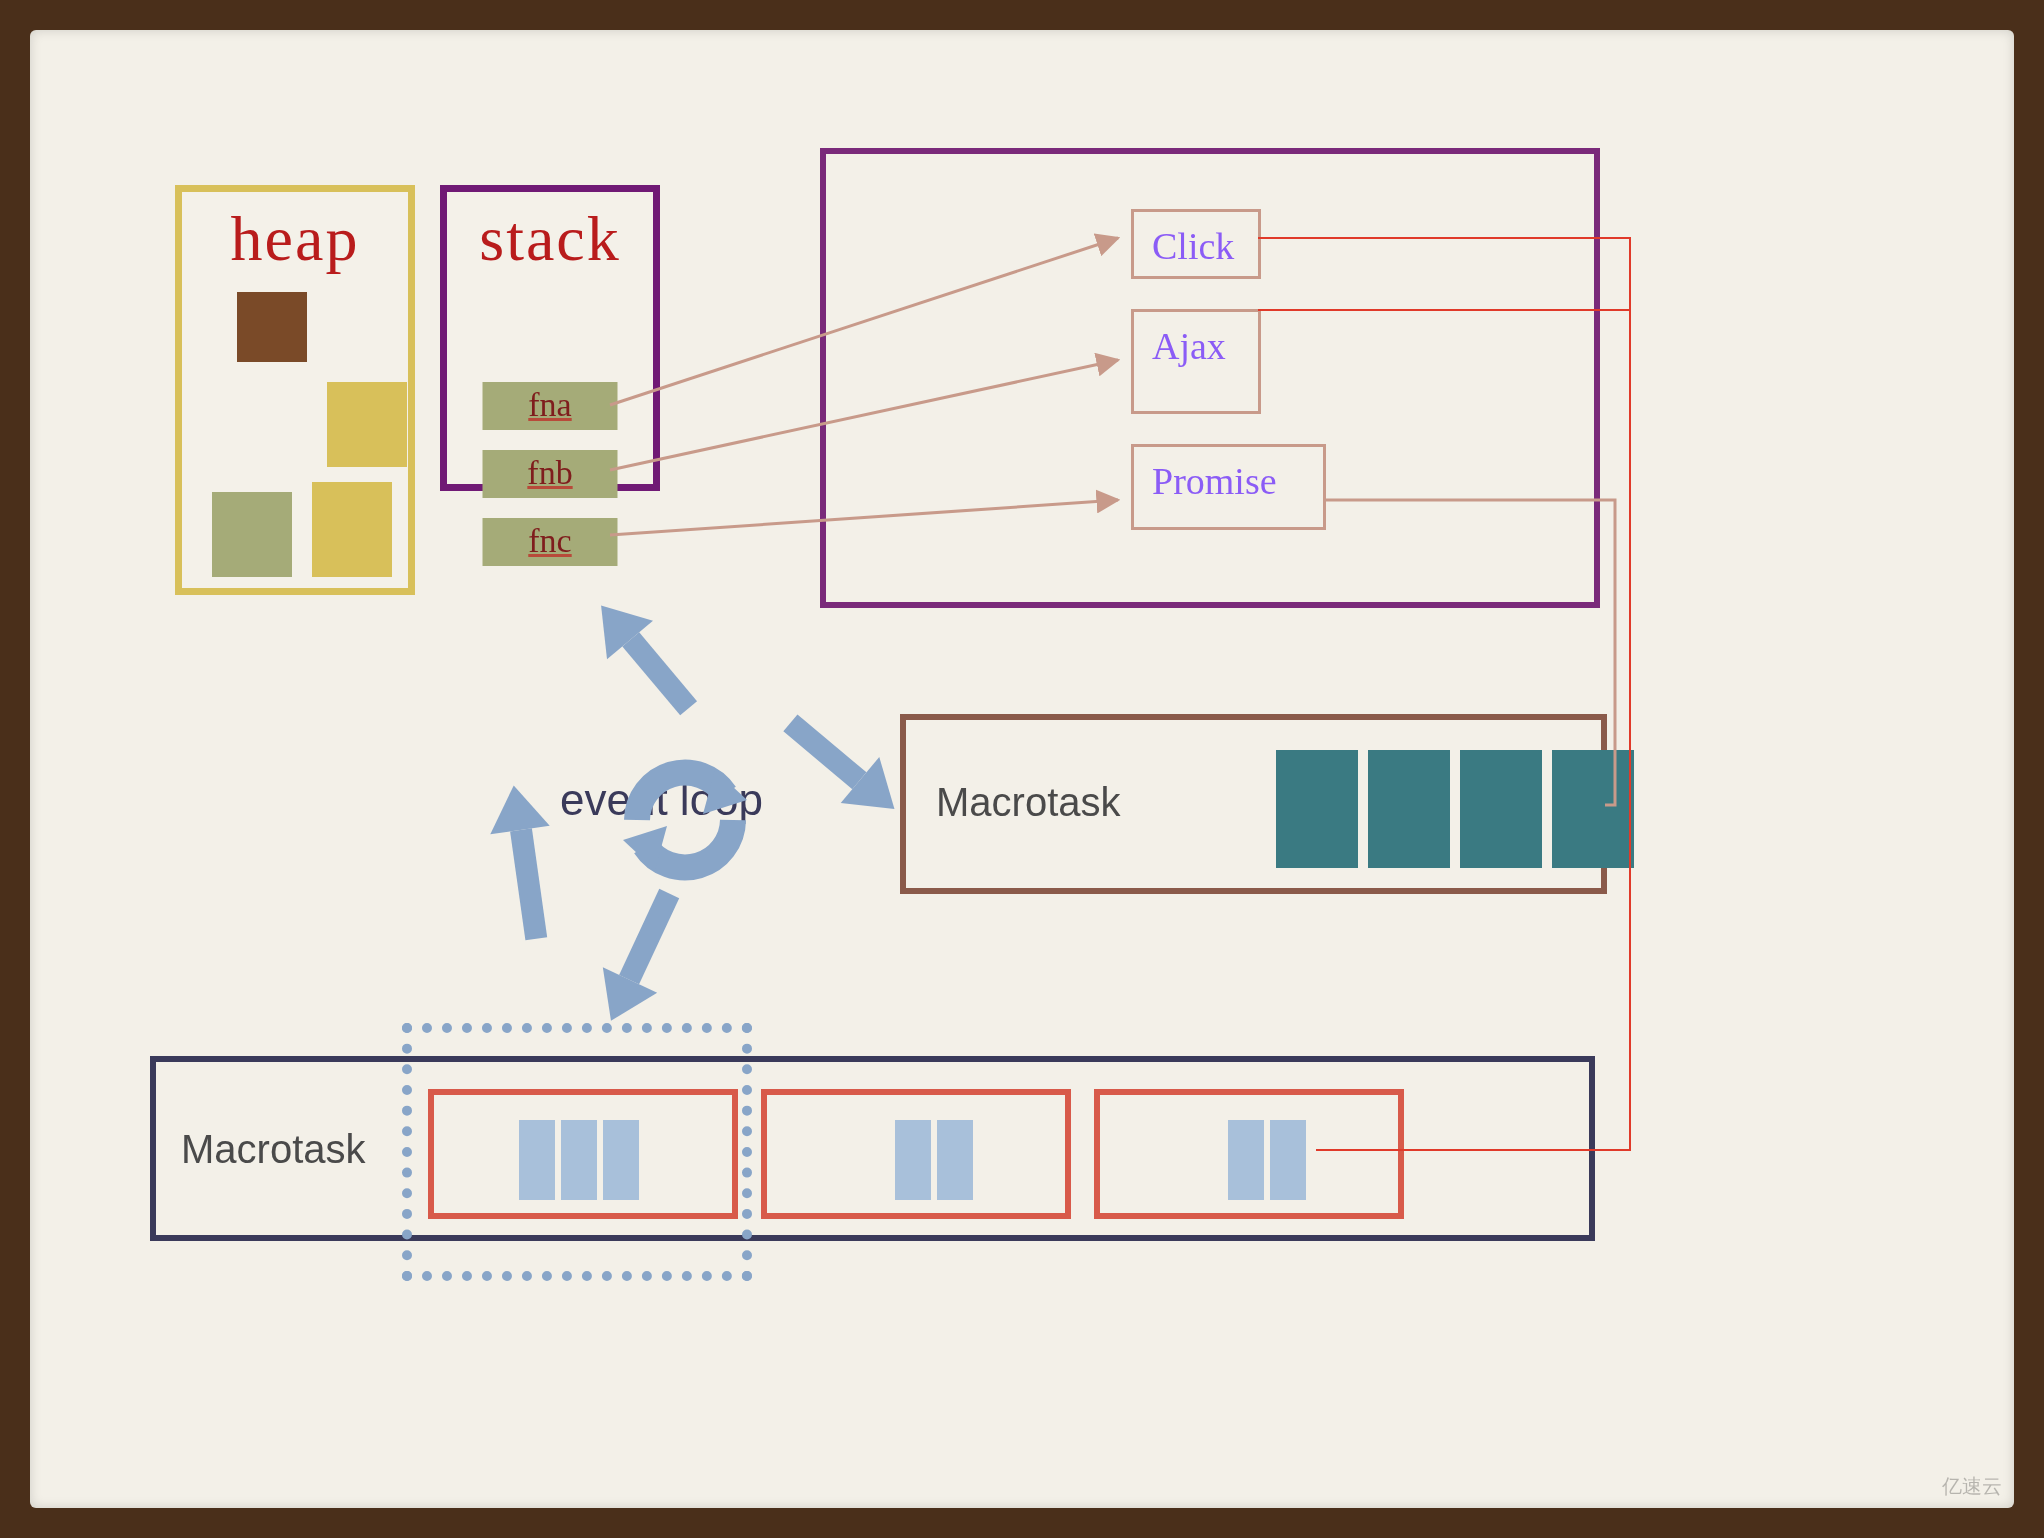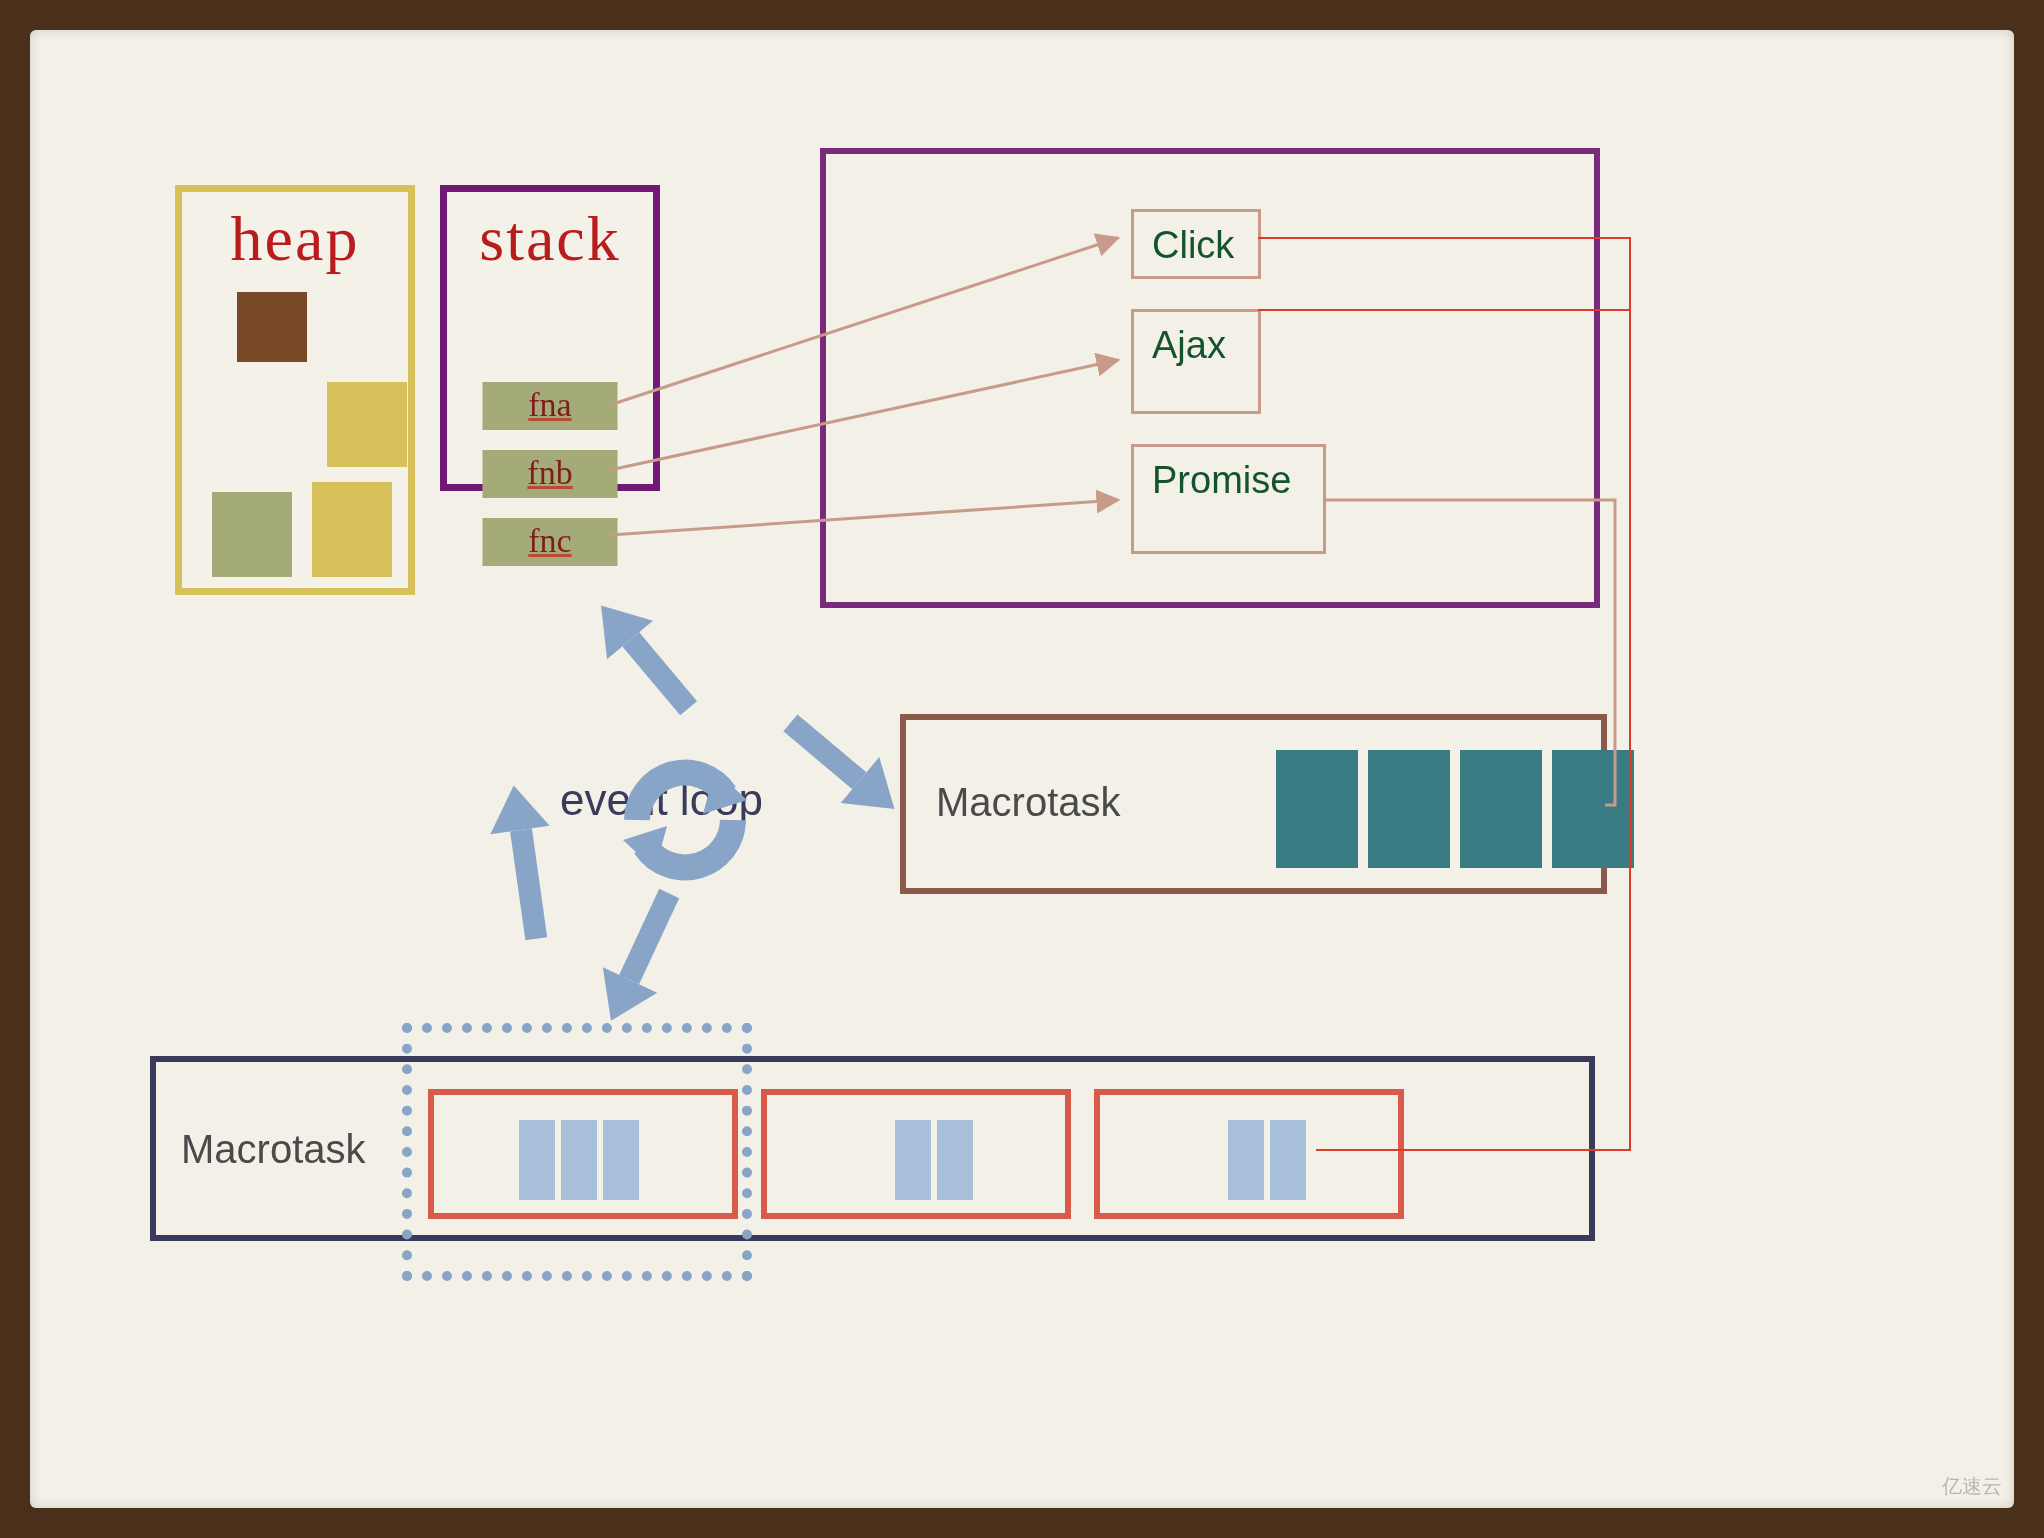--- a/index.html
+++ b/index.html
@@ -71,28 +71,28 @@
   .webapis {
     left: 790px; top: 118px;
     width: 780px; height: 460px;
     border: 6px solid #7a2a7a;
     background: transparent;
   }
   .api-box {
     position: absolute;
     border: 3px solid #c89a8a;
     background: transparent;
-    font-family: Liberation Sans, sans-serif;
+    font-family: Liberation Serif, serif;
     font-size: 38px;
-    color: #14532d;
+    color: #8b5cf6;
     padding: 12px 18px 0 18px;
   }
   .api-click { left:305px; top:55px; width:130px; height:70px; }
   .api-ajax  { left:305px; top:155px; width:130px; height:105px; }
-  .api-promise{left:305px; top:290px; width:195px; height:110px; }
+  .api-promise{left:305px; top:290px; width:195px; height:86px; }
 
   
   .microtask {
     left: 870px; top: 684px;
     width: 707px; height: 180px;
     border: 6px solid #8a5a4a;
     background: transparent;
   }
   .label { font-family: -apple-system, Helvetica, Arial, sans-serif; font-size:40px; color:#4a4a4a; position:absolute; }
   .microtask .label { left:30px; top:60px; }

